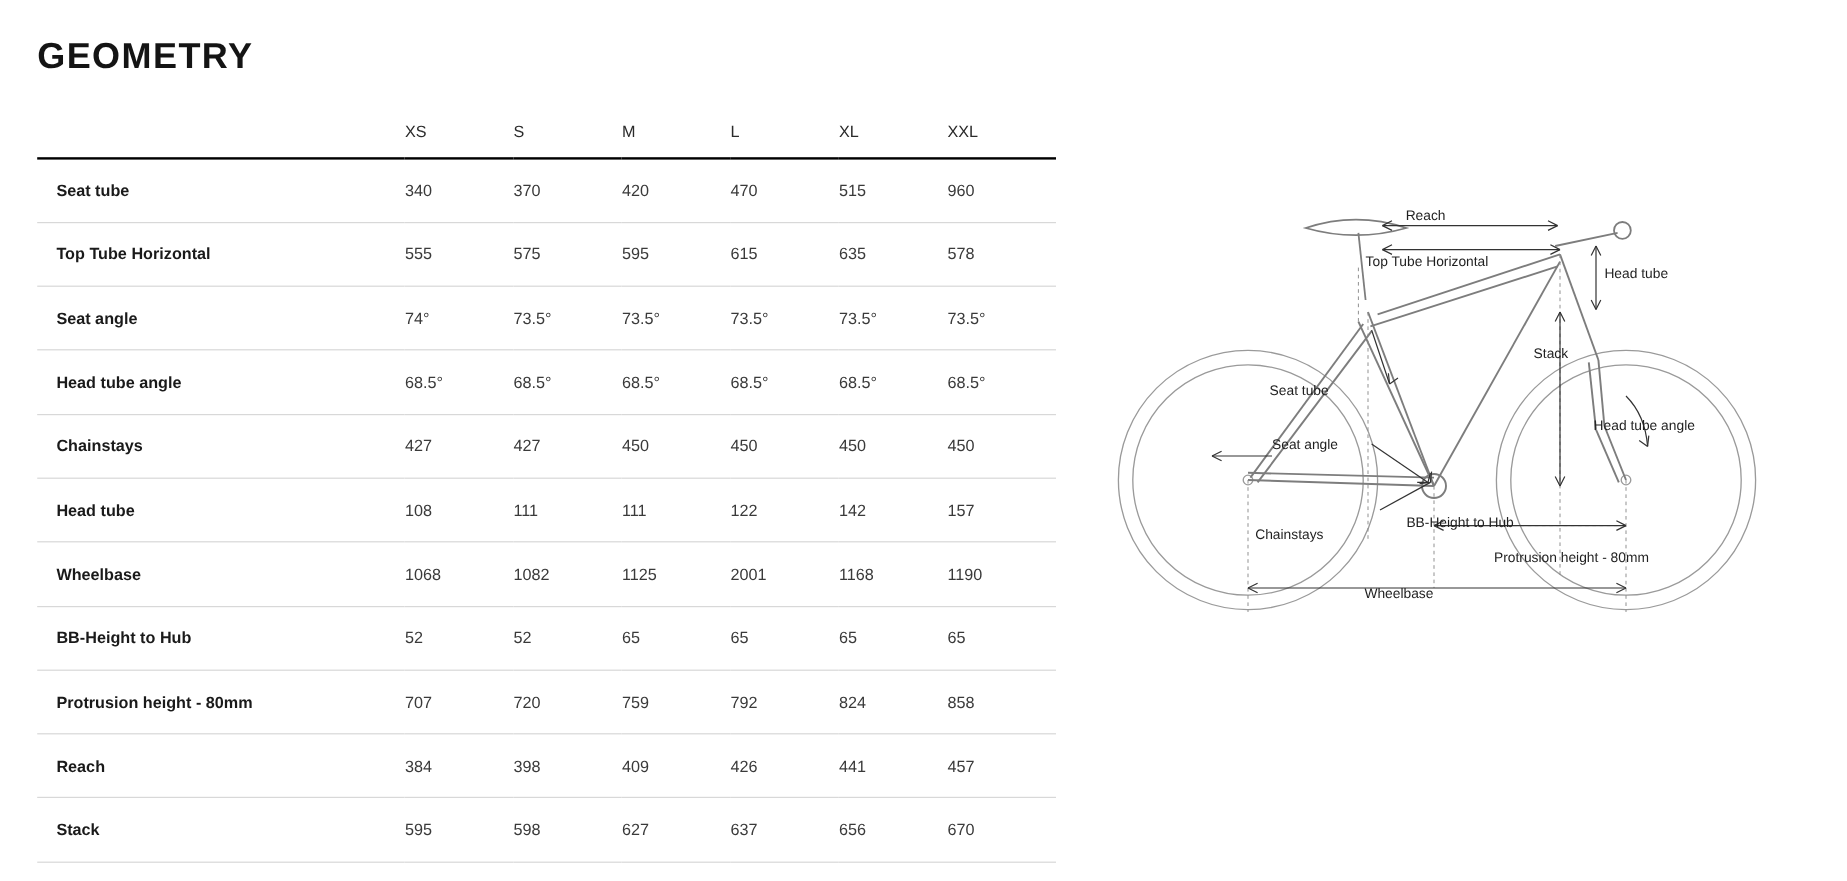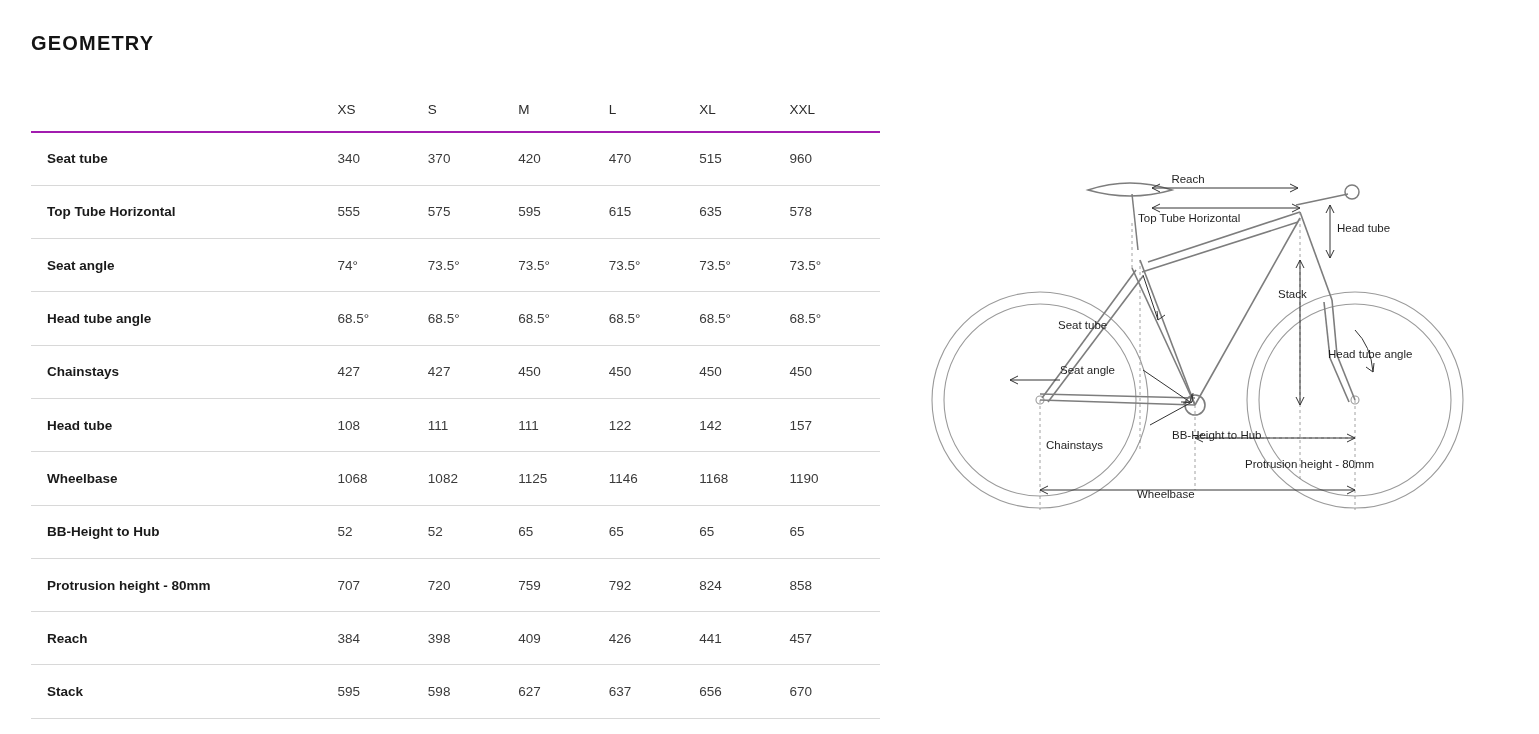--- a/index.html
+++ b/index.html
@@ -13,21 +13,21 @@
   .page {
     position: relative;
     width: 1539px;
     height: 734px;
     overflow: hidden;
   }
   .title {
     position: absolute;
     left: 31px;
     top: 33px;
-    font-size: 20px;
+    font-size: 30px;
     font-weight: bold;
     letter-spacing: 1.2px;
     color: #141414;
     line-height: 1;
   }
   .table-wrap {
     position: absolute;
     left: 31px;
     top: 88px;
     width: 849px;
@@ -48,21 +48,21 @@
   table.geo col.c-label { width: 305px; }
   table.geo col.c-size  { width: 90px; }
   thead th {
     height: 44px;
     font-size: 13.5px;
     color: #333333;
     vertical-align: bottom;
     padding-bottom: 11px;
   }
   thead tr {
-    border-bottom: 2px solid #a21caf;
+    border-bottom: 2px solid #000000;
   }
   tbody tr {
     border-bottom: 1px solid #d8d8d8;
   }
   tbody td {
     height: 53.3px;
   }
   tbody td.rowlabel {
     font-weight: bold;
     color: #1a1a1a;
@@ -168,21 +168,21 @@
           <td class="val">111</td>
           <td class="val">122</td>
           <td class="val">142</td>
           <td class="val">157</td>
         </tr>
         <tr>
           <td class="rowlabel">Wheelbase</td>
           <td class="val">1068</td>
           <td class="val">1082</td>
           <td class="val">1125</td>
-          <td class="val">1146</td>
+          <td class="val">2001</td>
           <td class="val">1168</td>
           <td class="val">1190</td>
         </tr>
         <tr>
           <td class="rowlabel">BB-Height to Hub</td>
           <td class="val">52</td>
           <td class="val">52</td>
           <td class="val">65</td>
           <td class="val">65</td>
           <td class="val">65</td>

